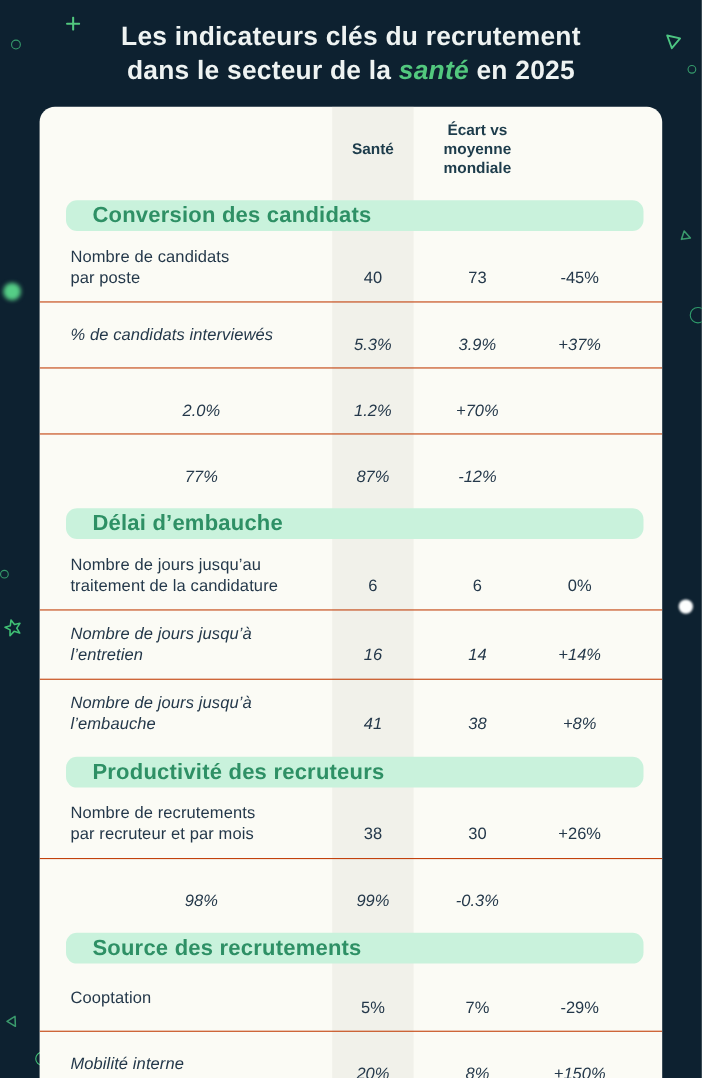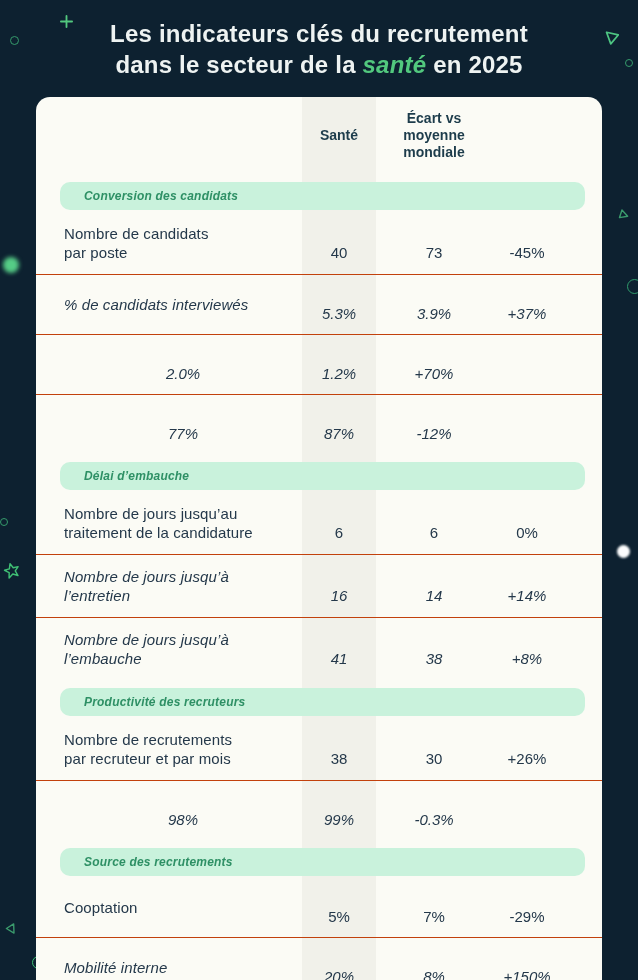--- a/index.html
+++ b/index.html
@@ -57,23 +57,22 @@
   .pill {
     position: relative;
     margin: 8px 17px 2px 24px;
     height: 28px;
     border-radius: 10px;
     background: #c9f2dc;
     display: flex;
     align-items: center;
     padding-left: 24px;
     color: #2e9065;
-    font-style: italic;
-    font-weight: 700;
-    font-size: 12px;
+    font-weight: 700;
+    font-size: 20px;
     letter-spacing: 0.2px;
   }
   .row {
     padding-top: 12px;
     padding-bottom: 12px;
     font-size: 15px;
     color: #24384a;
   }
   .row + .row { border-top: 1px solid #c2410c; font-style: italic; }
   .row .label { line-height: 19px; white-space: pre-line; letter-spacing: 0.1px; }

